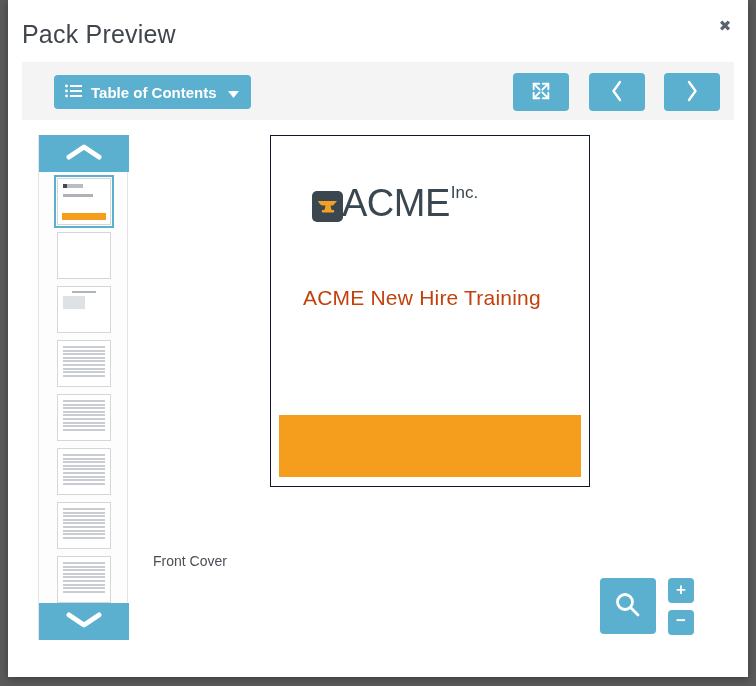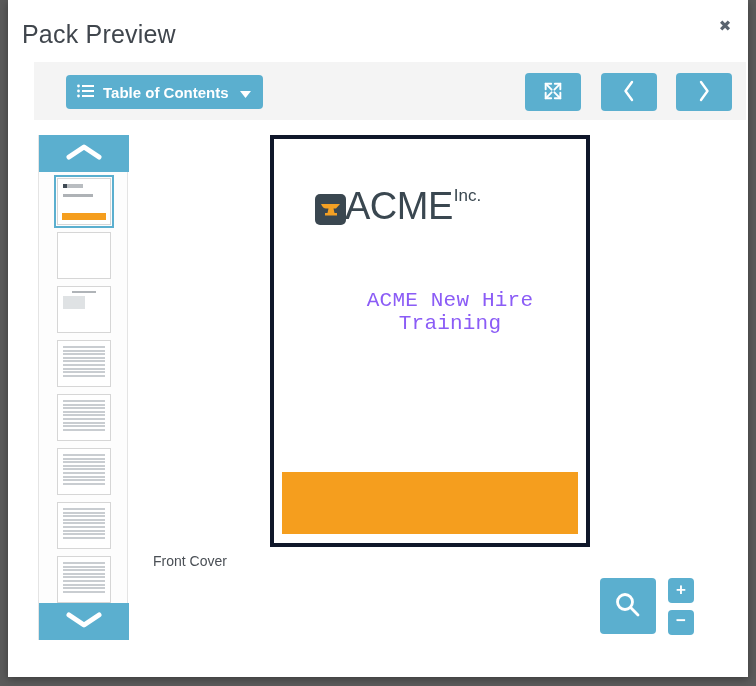--- a/index.html
+++ b/index.html
@@ -58,21 +58,21 @@
     color: #59636e;
     background: none;
     border: none;
     cursor: pointer;
     font-family: "Liberation Sans", sans-serif;
   }
 
   
   #toolbar {
     position: absolute;
-    left: 26px;
+    left: 14px;
     top: 62px;
     width: 712px;
     height: 58px;
     background: #f4f4f4;
   }
 
   .btn-blue {
     background: #5bafcf;
     border: none;
     border-radius: 4px;
@@ -219,24 +219,23 @@
     height: 13px;
     background: #dfe2e4;
   }
 
   
   #slide-preview {
     position: absolute;
     left: 262px;
     top: 135px;
     width: 320px;
-    height: 412px;
+    height: 352px;
     background: #ffffff;
-    border: 4px solid #0f172a;
-    text-align: center;
+    border: 1px solid #0f172a;
   }
 
   #slide-logo {
     position: absolute;
     left: 41px;
     top: 46px;
     display: flex;
     align-items: flex-end;
   }
   #logo-mark {
@@ -260,26 +259,25 @@
   #logo-inc {
     font-size: 17px;
     line-height: 22px;
     color: #3a4750;
     margin-left: 1px;
     margin-bottom: 18px;
   }
 
   #slide-heading {
     position: absolute;
-    left: 40px;
+    left: 32px;
     top: 150px;
     font-size: 21px;
-    color: #8b5cf6;
+    color: #c2410c;
     letter-spacing: .2px;
-    font-family: Liberation Mono, monospace;
   }
 
   #slide-band {
     position: absolute;
     left: 8px;
     right: 8px;
     bottom: 9px;
     height: 62px;
     background: #f59e1e;
   }

